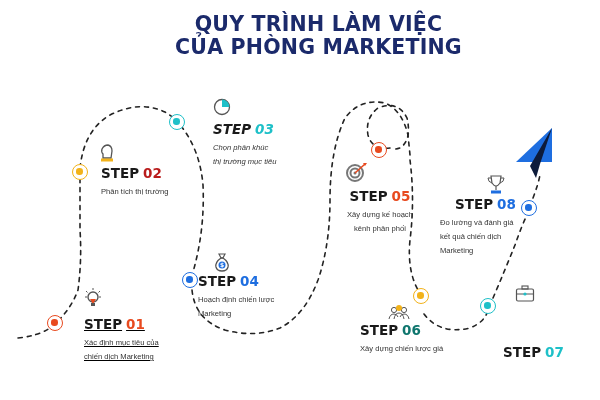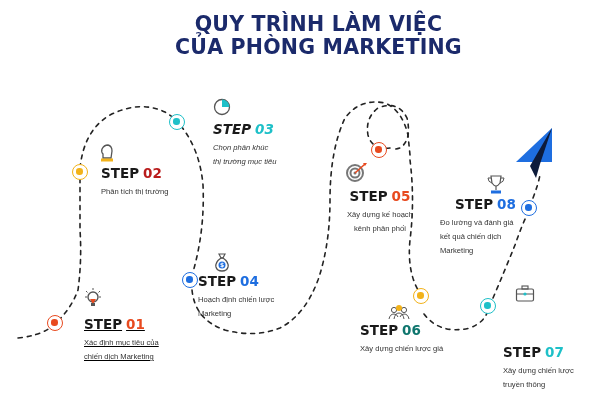--- a/index.html
+++ b/index.html
@@ -156,22 +156,20 @@
 kênh phân phối</div>
 </div>
 
 <div class="step" style="left:360px;top:322px;">
   <div class="step-head"><span>STEP</span><span class="num" style="color:#0f766e">06</span></div>
   <div class="step-desc">Xây dựng chiến lược giá</div>
 </div>
 
 <div class="step" style="left:503px;top:304px;margin-top:40px;">
   <div class="step-head"><span>STEP</span><span class="num" style="color:#1ec0c8">07</span></div>
-  <div class="step-desc">Xây dựng chiến lược
-truyền thông</div>
 </div>
 
 <div class="step" style="left:440px;top:196px;">
   <div class="step-head" style="margin-left:15px;"><span>STEP</span><span class="num" style="color:#1e6ee0">08</span></div>
   <div class="step-desc">Đo lường và đánh giá
 kết quả chiến dịch
 Marketing</div>
 </div>
 
 </body></html>

